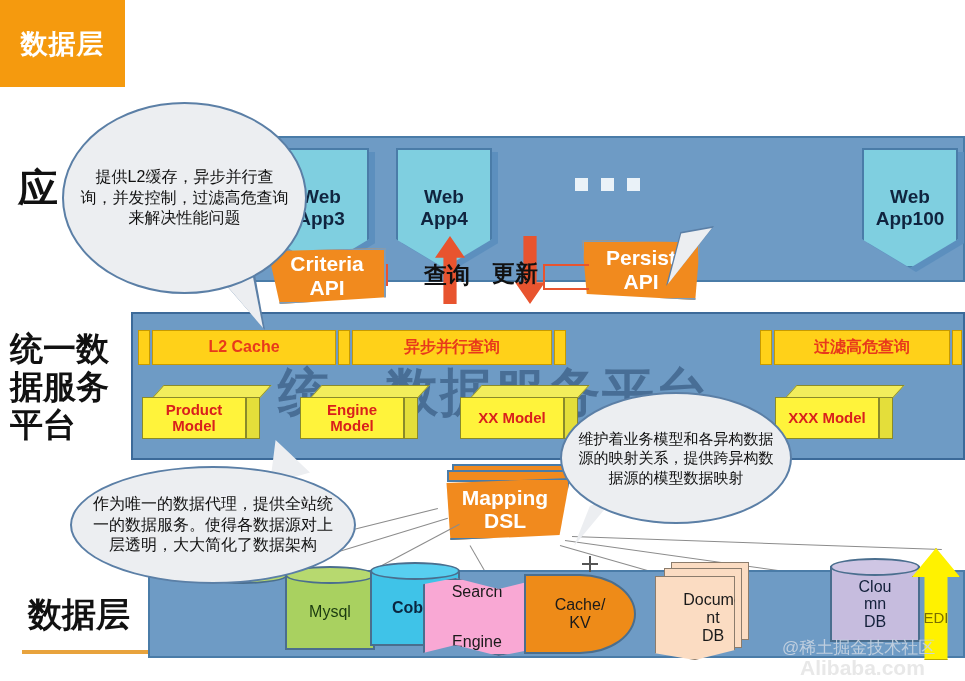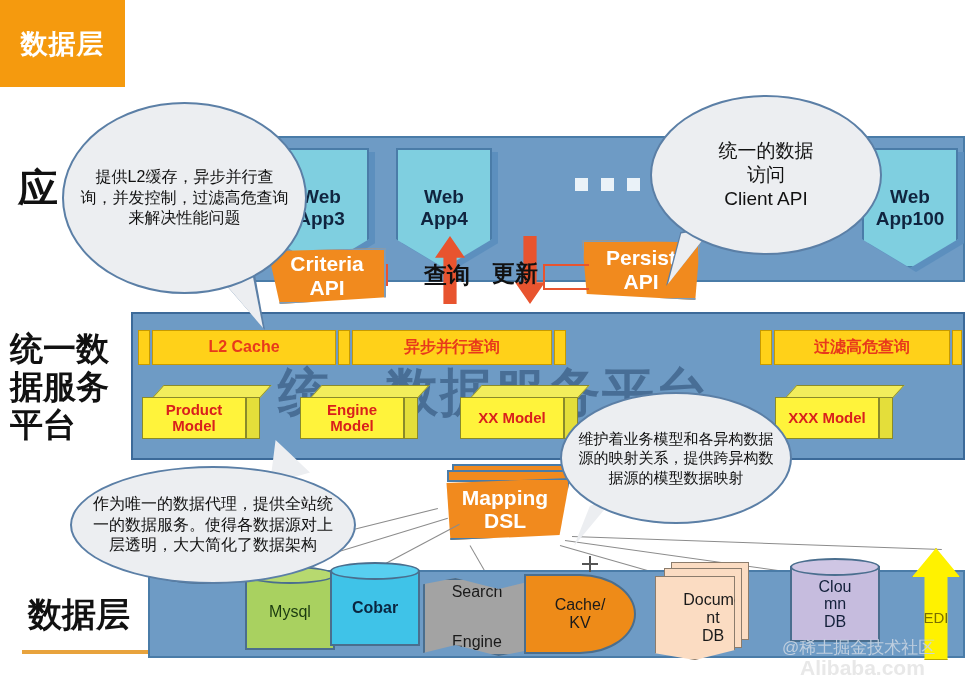--- a/index.html
+++ b/index.html
@@ -97,38 +97,38 @@
     display:flex;flex-direction:column;align-items:center;justify-content:center;
     color:#fff;font-weight:bold;font-size:21px;line-height:1.1;text-align:center;}
   #mapping-stack1{position:absolute;left:447px;top:470px;width:122px;height:12px;
     background:#F18A1E;border:2px solid #4A7CA8;box-sizing:border-box;}
   #mapping-stack2{position:absolute;left:452px;top:464px;width:114px;height:10px;
     background:#F18A1E;border:2px solid #4A7CA8;box-sizing:border-box;}
 
   
   #data-band{position:absolute;left:148px;top:570px;width:817px;height:88px;
     background:#6E9BC5;border:2px solid #4A7CA8;box-sizing:border-box;}
-  .cyl{position:absolute;width:71px;height:92px;}
+  .cyl{position:absolute;width:71px;height:92px;margin-left:40px;}
   .cyl .body{position:absolute;left:0;top:8px;width:90px;height:76px;
     border:2px solid #4A6E8E;box-sizing:border-box;border-radius:0;
     display:flex;flex-direction:column;align-items:center;justify-content:center;
     font-size:16px;line-height:1.1;text-align:center;}
   .cyl .cap{position:absolute;left:0;top:0;width:90px;height:18px;
     border:2px solid #4A6E8E;border-radius:50%;box-sizing:border-box;}
   .cyl.green .body{background:#A9D160;color:#1B3B10;}
   .cyl.green .cap{background:#B7D96F;}
   .cyl.blue .body{background:#3FC3E8;color:#0A2640;font-weight:bold;}
   .cyl.blue .cap{background:#58CFF0;}
   .cyl.purple .body{background:#C6BCDE;color:#13203A;}
   .cyl.purple .cap{background:#CFC6E4;}
   #cy1{left:158px;top:566px;} #cy2{left:245px;top:566px;}
   #cy3{left:330px;top:562px;} #cy5{left:790px;top:558px;}
 
   #search-engine{position:absolute;left:423px;top:578px;width:108px;height:78px;
-    background:#a3a3a3;border:2px solid #4A6E8E;box-sizing:border-box;
+    background:#f9a8d4;border:2px solid #4A6E8E;box-sizing:border-box;
     clip-path:polygon(0 8%,30% 0,70% 14%,100% 4%,100% 92%,70% 100%,30% 86%,0 96%);
     display:flex;flex-direction:column;align-items:center;justify-content:center;
     color:#1A1A1A;font-size:16px;line-height:1.1;text-align:center;gap:32px;}
   #cache-kv{position:absolute;left:524px;top:574px;width:112px;height:80px;
     background:#EE8B18;border:2px solid #4A6E8E;box-sizing:border-box;
     border-radius:0 50% 50% 0;
     display:flex;flex-direction:column;align-items:center;justify-content:center;
     color:#1A1A1A;font-size:16px;line-height:1.1;text-align:center;}
 
   .docpage{position:absolute;background:#FBDCC2;border:1px solid #8B7C6C;
@@ -361,27 +361,20 @@
   </div>
 
   <div class="tail" id="cal1-tail-o"></div>
   <div class="tail" id="cal1-tail"></div>
   <div class="bubble" id="cal1">
     <div class="txt">提供L2缓存，异步并行查询，并发控制，过滤高危查询来解决性能问题</div>
   </div>
 
   <div class="tail" id="cal2-tail-o"></div>
   <div class="tail" id="cal2-tail"></div>
-  <div class="bubble" id="cal2">
-    <div class="txt">
-      <div>统一的数据</div>
-      <div>访问</div>
-      <div>Client API</div>
-    </div>
-  </div>
 
   <div class="tail" id="cal3-tail"></div>
   <div class="bubble" id="cal3">
     <div class="txt">作为唯一的数据代理，提供全站统一的数据服务。使得各数据源对上层透明，大大简化了数据架构</div>
   </div>
 
   <div class="tail" id="cal4-tail"></div>
   <div class="bubble" id="cal4">
     <div class="txt">维护着业务模型和各异构数据源的映射关系，提供跨异构数据源的模型数据映射</div>
   </div>

